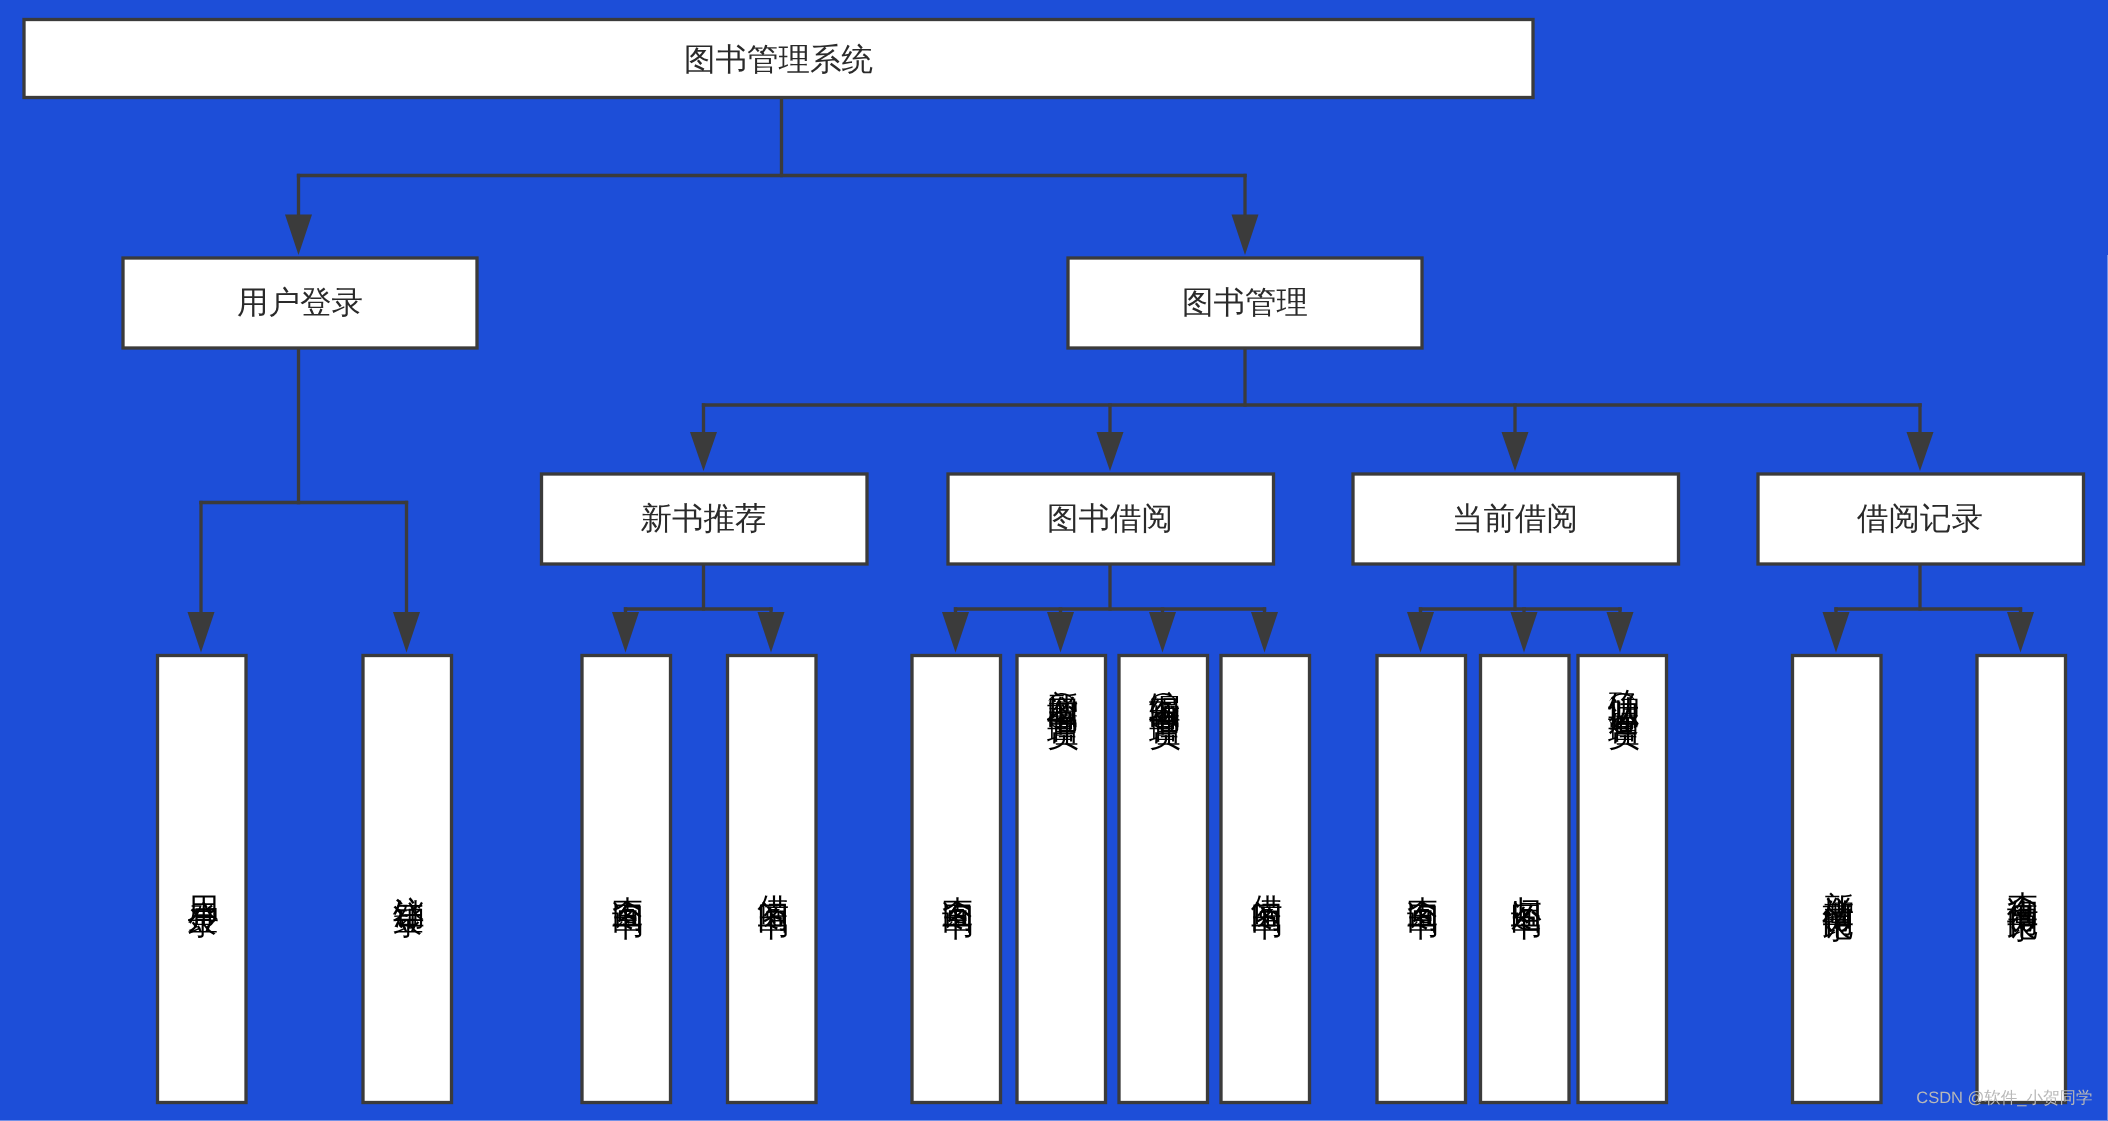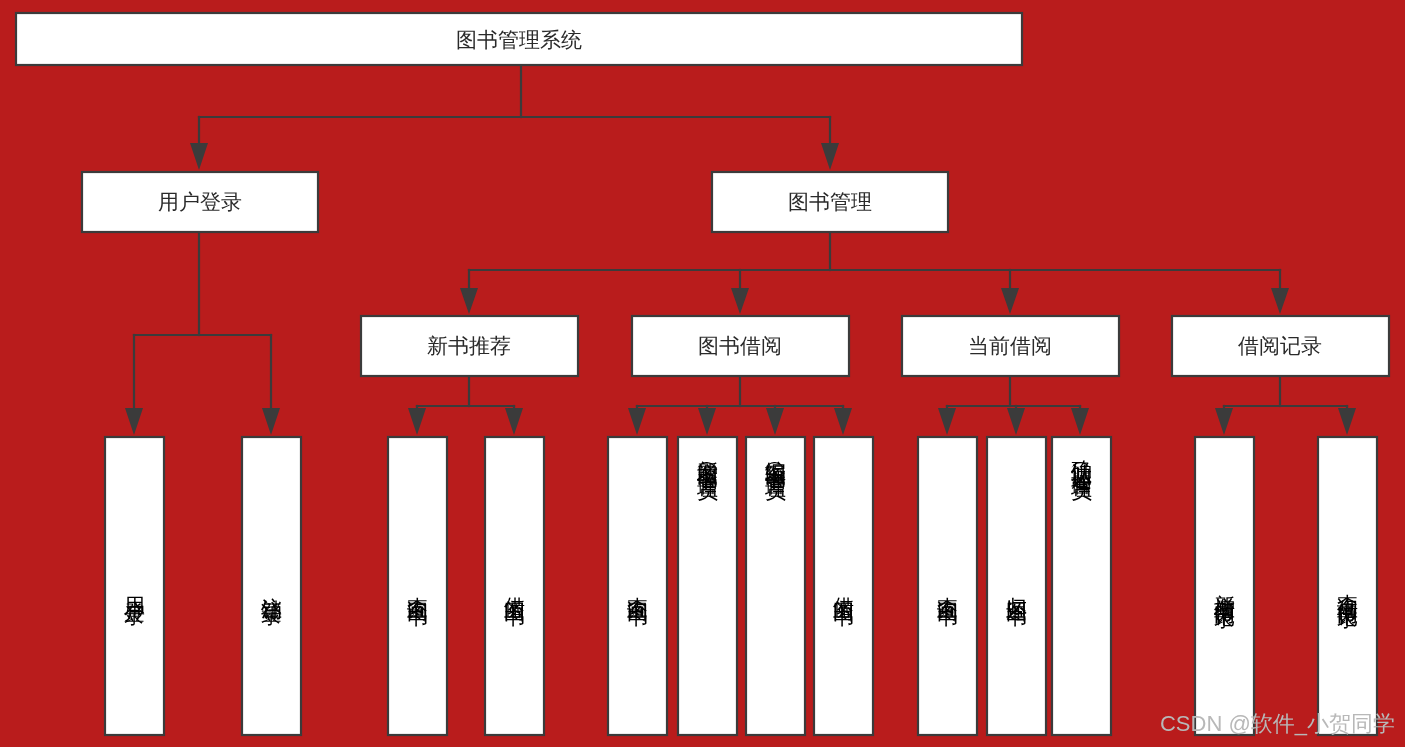--- a/index.html
+++ b/index.html
@@ -11,21 +11,21 @@
     width: 1405px;
     height: 747px;
     font-family: "Liberation Sans", "DejaVu Sans", sans-serif;
     overflow: hidden;
     position: relative;
   }
   #diagram-root {
     position: relative;
     width: 1405px;
     height: 747px;
-    background: #b91c1c;
+    background: #1d4ed8;
     text-align: right;
   }
   svg.diagram-canvas {
     position: absolute;
     left: 0;
     top: 0;
     width: 1405px;
     height: 747px;
     display: block;
   }
@@ -58,21 +58,21 @@
     writing-mode: vertical-rl;
     text-orientation: upright;
     letter-spacing: 3px;
     white-space: pre;
   }
   .watermark-text {
     position: absolute;
     right: 10px;
     bottom: 8px;
     font-family: "Liberation Sans", "DejaVu Sans", sans-serif;
-    font-size: 22px;
+    font-size: 11px;
     color: #b8b8b8;
     white-space: nowrap;
     user-select: none;
     pointer-events: none;
   }
 </style>
 </head>
 <body>
 
 <div id="diagram-root">

